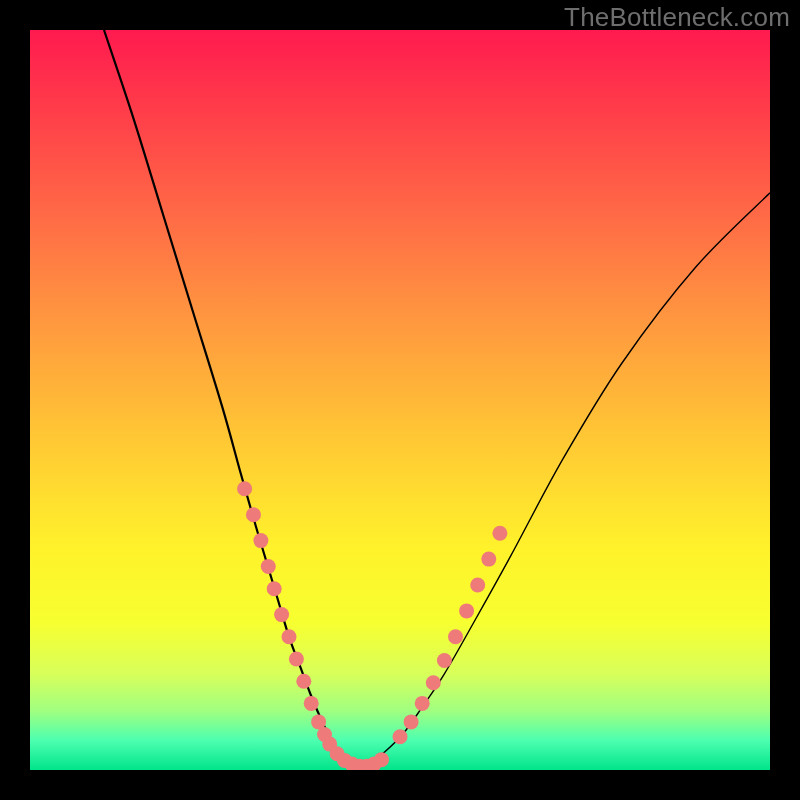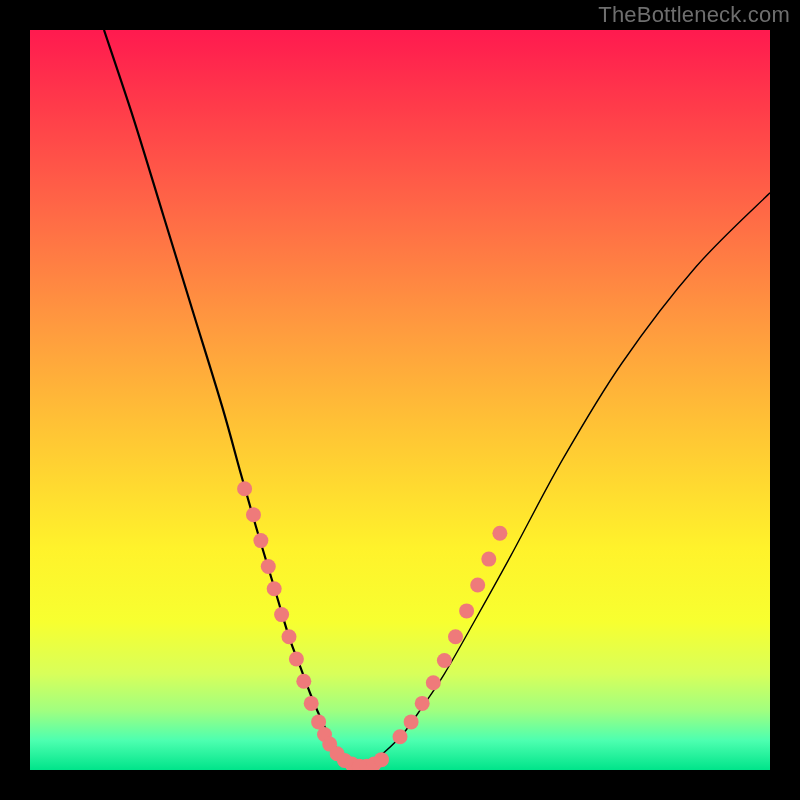--- a/index.html
+++ b/index.html
@@ -29,21 +29,21 @@
       #d8ff5a 87%,
       #a0ff80 92%,
       #4dffb0 96%,
       #00e48a 100%
     );
   }
   .watermark {
     position: absolute;
     top: 2px;
     right: 10px;
-    font-size: 22px;
+    font-size: 26px;
     font-weight: 500;
     color: #6e6e6e;
     letter-spacing: 0.2px;
   }
   svg {
     position: absolute;
     left: 0;
     top: 0;
   }
 </style>

